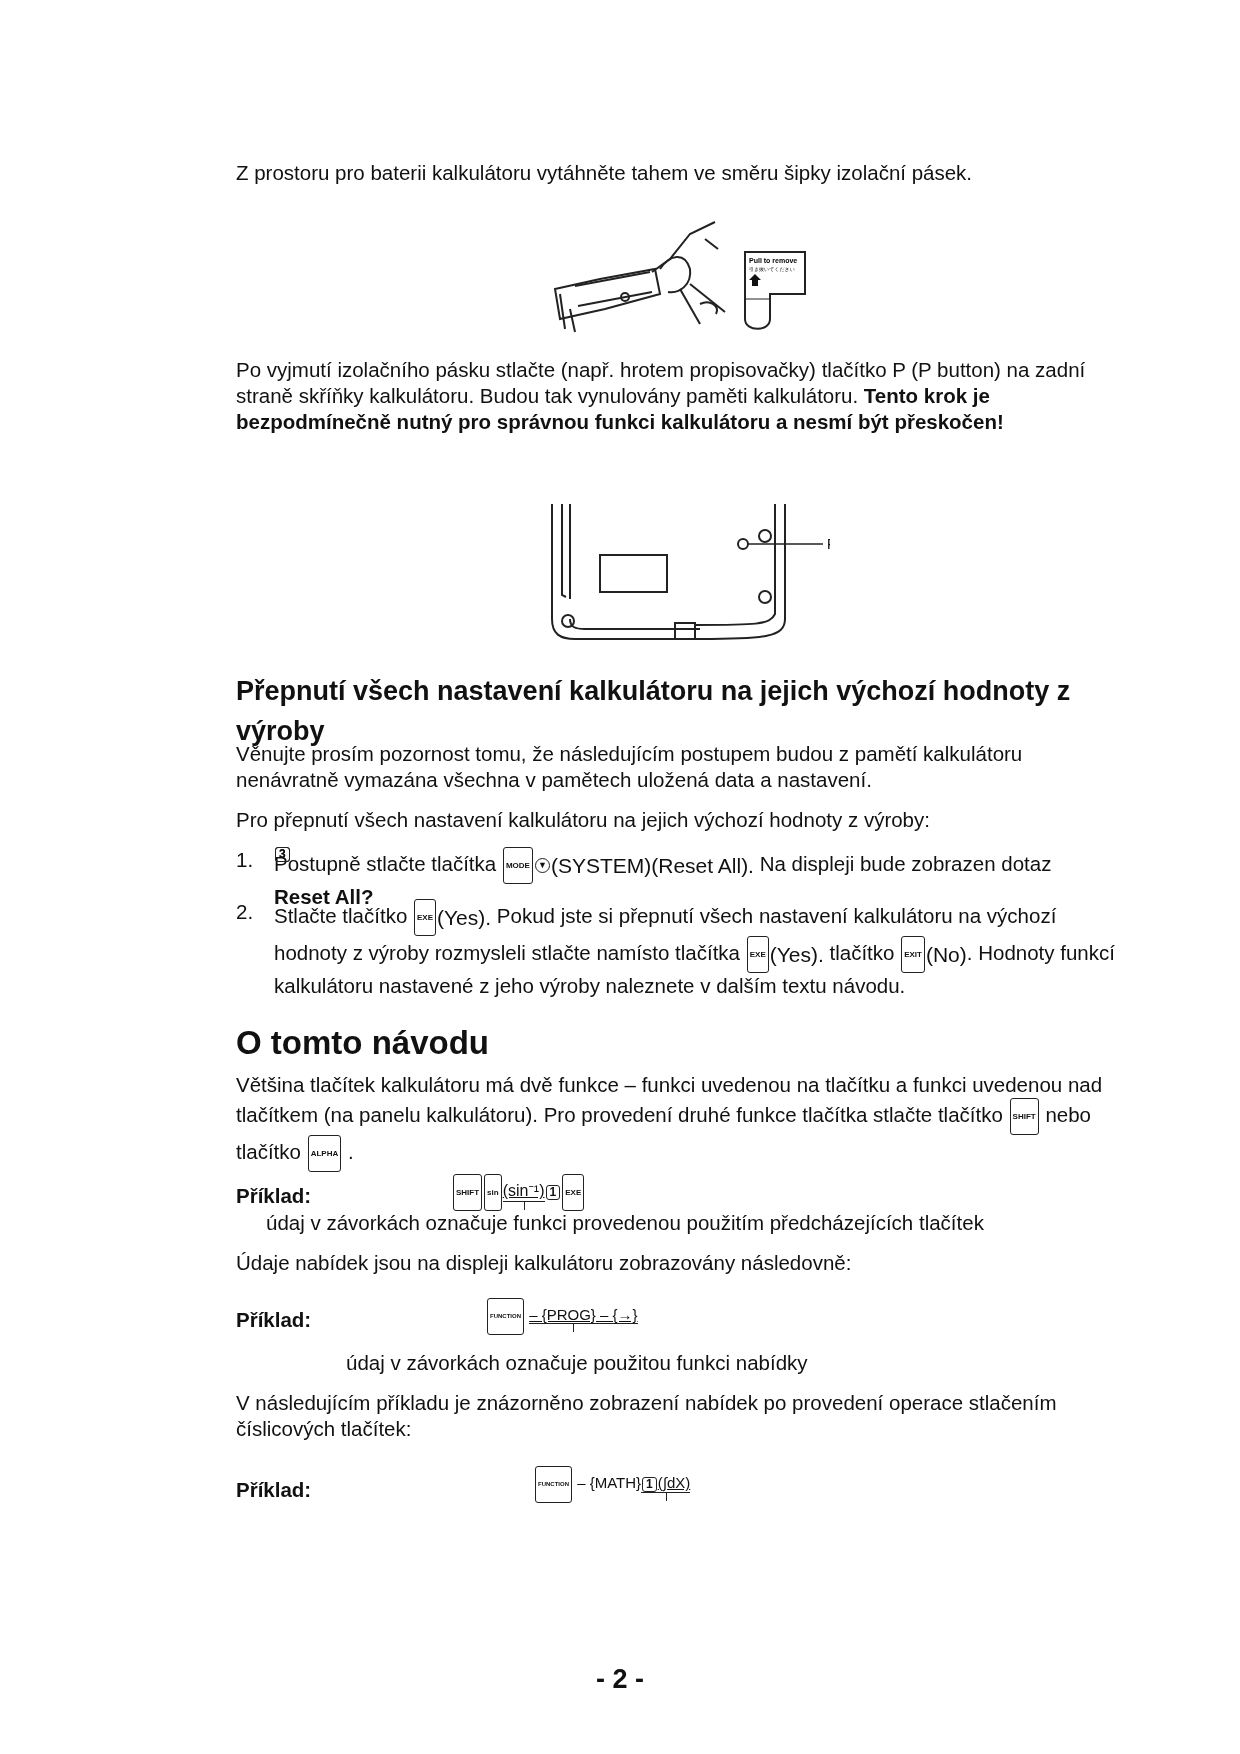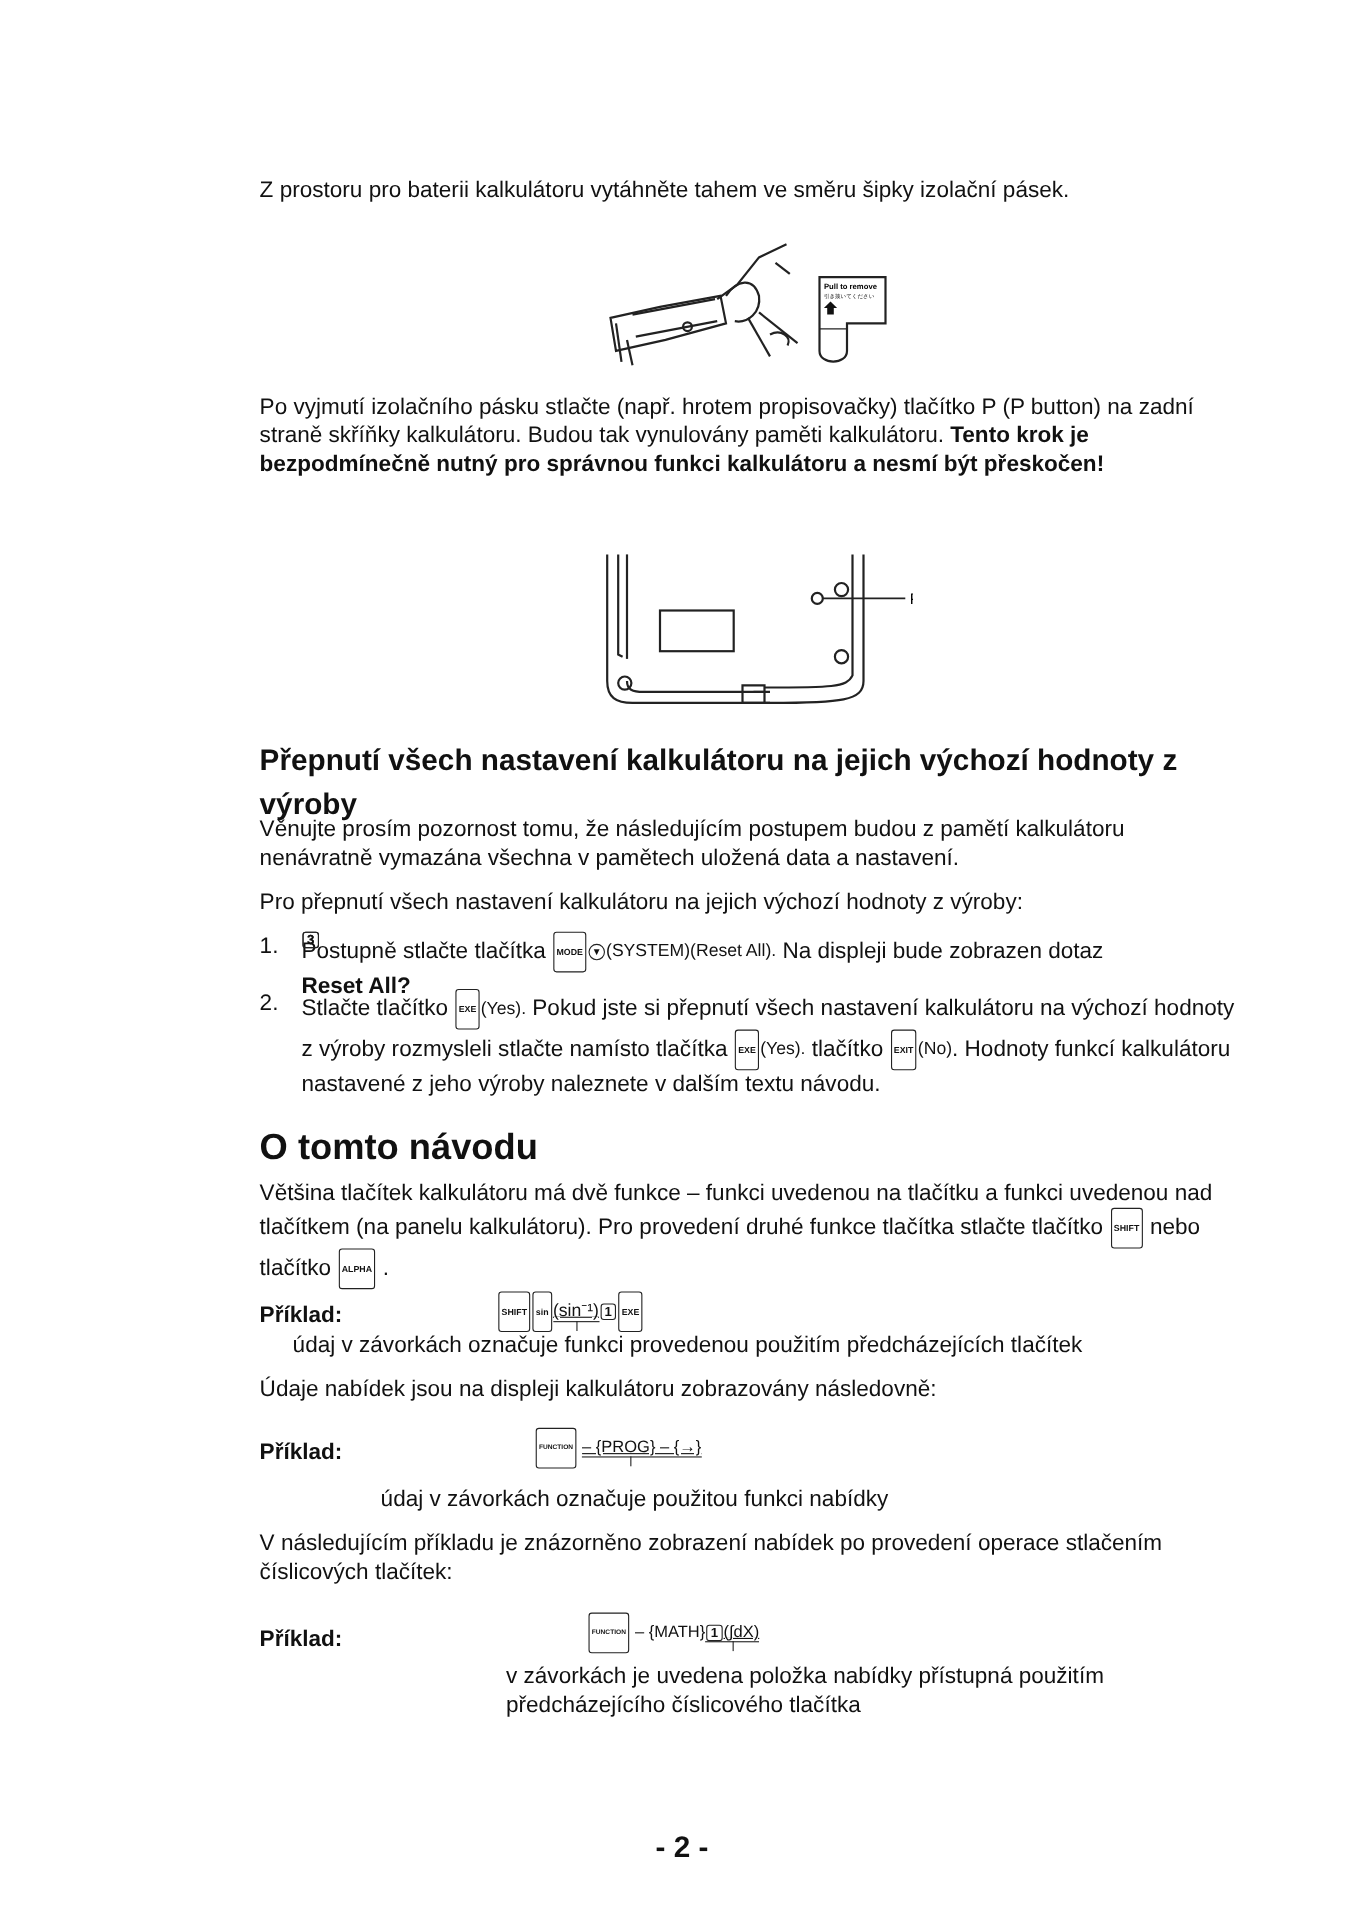--- a/index.html
+++ b/index.html
@@ -7,21 +7,21 @@
          font-family:"Liberation Sans", sans-serif; color:#111; }
   .page { position:absolute; left:0; top:0; width:1240px; height:1416px;margin-top:14px; }
   .p { position:absolute; left:236px; width:880px; font-size:20.5px; line-height:26px; margin:0; }
   .b { font-weight:bold; }
   h2.sec { position:absolute; left:236px; width:900px; margin:0; font-size:27px; line-height:40px; font-weight:bold; }
   h1.sec { position:absolute; left:236px; margin:0; font-size:33px; line-height:38px; font-weight:bold; }
   .key { display:inline-block; border:1.6px solid #222; border-radius:3px; font-size:8px; font-weight:bold;
          line-height:11px; padding:12px 2px; vertical-align:middle; margin:0 1px; font-family:"Liberation Sans", sans-serif; }
   .key.num { font-size:12px; line-height:13px; padding:0 3px; }
   .key.circ { border-radius:50%; width:13px; height:13px; padding:0; text-align:center; font-size:9px; line-height:13px; }
-  .paren { font-size:16px; vertical-align:middle; }
+  .paren { font-size:21px; vertical-align:middle; }
   .ol { position:absolute; left:236px; width:900px; font-size:20.5px; line-height:26px; }
   .ol .num { position:absolute; left:0; }
   .ol .body { position:absolute; left:38px; width:860px; }
   .ex-label { position:absolute; left:236px; font-size:20.5px; font-weight:bold;text-align:center; }
   .seq { position:absolute; font-size:15px; white-space:nowrap; }
   .under { display:inline-block; border-bottom:1.5px solid #222; position:relative;text-decoration:underline; }
   .tick { position:absolute; width:1.5px; height:9px; background:#222; left:50%; top:100%; }
   .fig { position:absolute; }
   .pagenum { position:absolute; left:0; width:1240px; text-align:center; top:1650px; font-size:27px; font-weight:bold; }
 </style>
@@ -122,16 +122,15 @@
   </div>
   <p class="p" style="top:1336px; left:346px;">údaj v závorkách označuje použitou funkci nabídky</p>
 
   <p class="p" style="top:1376px;">V následujícím příkladu je znázorněno zobrazení nabídek po provedení operace stlačením číslicových tlačítek:</p>
 
   <div class="ex-label" style="top:1464px;">Příklad:</div>
   <div class="seq" style="left:534px; top:1452px;">
     <span class="key" style="font-size:6px;">FUNCTION</span>
     <span>– {MATH}</span><span class="under"><span class="key num">1</span><span>(∫dX)</span><span class="tick"></span></span>
   </div>
-  <p class="p" style="top:1497px; left:460px; width:640px;">v závorkách je uvedena položka nabídky přístupná použitím předcházejícího číslicového tlačítka</p>
 
   <div class="pagenum">- 2 -</div>
 </div>
 
 </body></html>

